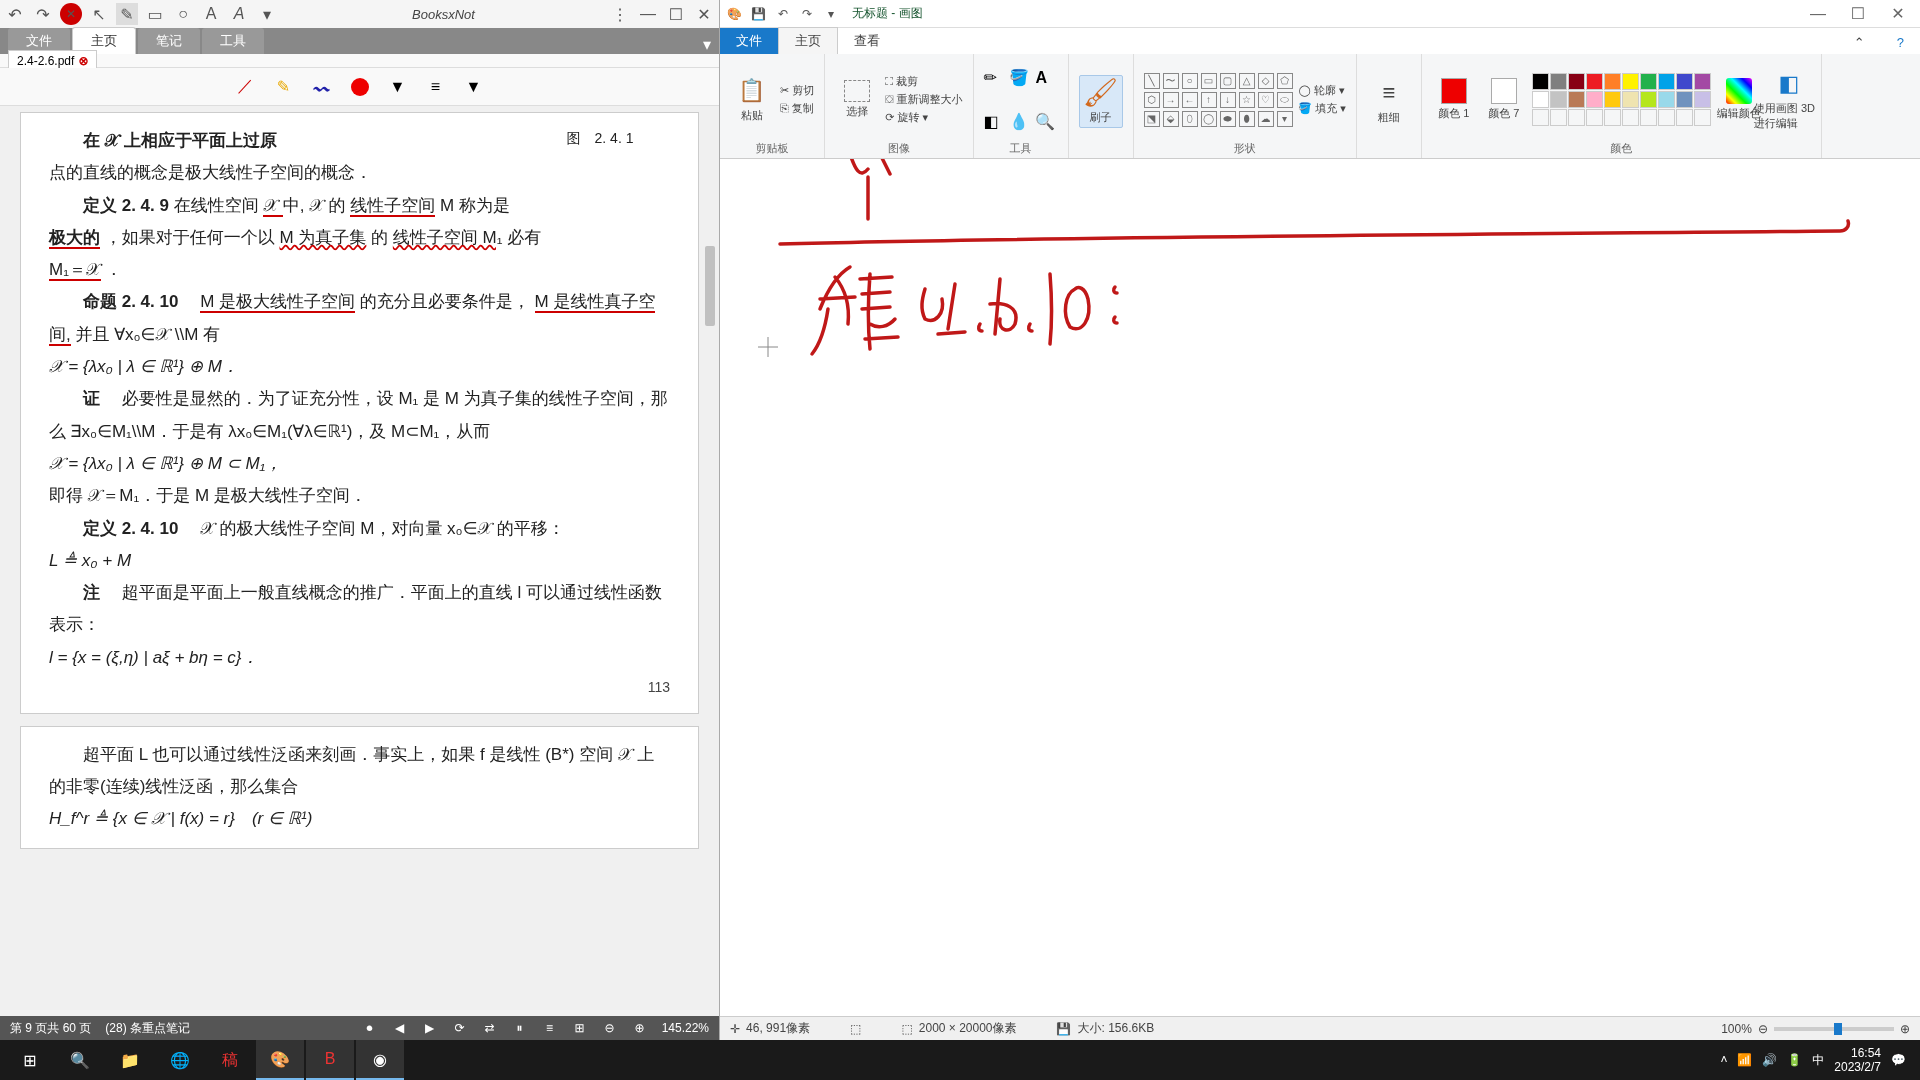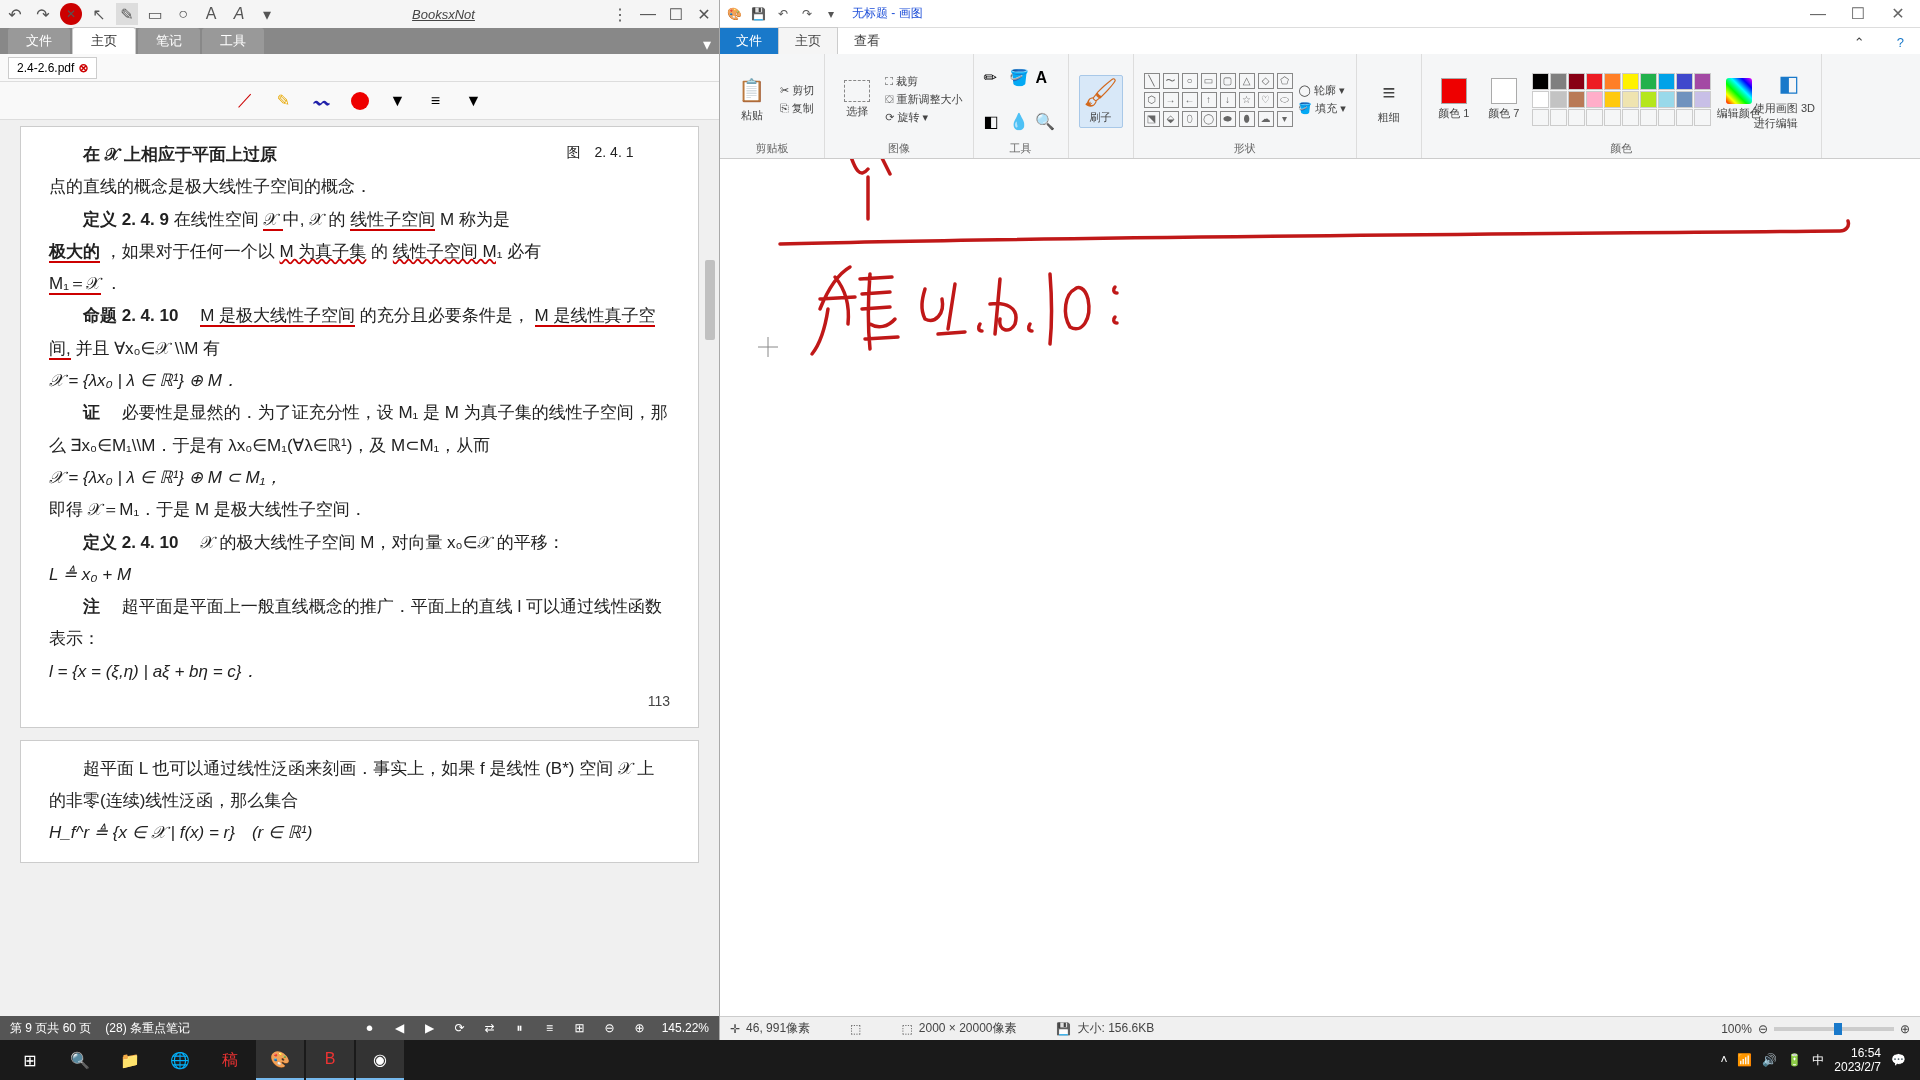--- a/index.html
+++ b/index.html
@@ -4,27 +4,27 @@
 <style>
 * { margin: 0; padding: 0; box-sizing: border-box; font-family: "Microsoft YaHei", sans-serif; }
 body { width: 1920px; height: 1080px; overflow: hidden; background: #f0f0f0; display: flex; flex-direction: column; }
 .apps { display: flex; height: 1040px; }
 .left-app { width: 720px; display: flex; flex-direction: column; border-right: 1px solid #aaa; background: #fff; }
 .right-app { flex: 1; display: flex; flex-direction: column; background: #fff; }
 
 
 .bx-titlebar { height: 28px; background: #f5f5f5; display: flex; align-items: center; padding: 0 4px; gap: 6px; }
 .bx-titlebar .icon { width: 22px; height: 22px; display: flex; align-items: center; justify-content: center; color: #555; cursor: pointer; }
-.bx-title { flex: 1; text-align: center; font-size: 13px; color: #444; font-style: italic; text-decoration: underline; }
+.bx-title { flex: 1; text-align: center; font-size: 13px; color: #444; font-style: italic; }
 .bx-winbtn { width: 22px; height: 22px; display: flex; align-items: center; justify-content: center; color: #555; }
 .bx-tabs { height: 26px; background: #888; display: flex; align-items: flex-end; padding-left: 8px; gap: 2px; }
 .bx-tab { padding: 4px 18px; background: #999; color: #fff; font-size: 13px; border-radius: 3px 3px 0 0; }
 .bx-tab.active { background: #fff; color: #333; border: 1px solid #ccc; border-bottom: none; }
 .bx-tabs .drop { margin-left: auto; margin-right: 8px; color: #fff; }
-.bx-doctabs { height: 28px; background: #f9f9f9; display: flex; align-items: center; padding-left: 8px; border-bottom: 1px solid #ddd; }
+.bx-doctabs { height: 14px; background: #f9f9f9; display: flex; align-items: center; padding-left: 8px; border-bottom: 1px solid #ddd; }
 .bx-doctab { padding: 3px 8px; background: #fff; border: 1px solid #ccc; font-size: 12px; display: flex; align-items: center; gap: 4px; }
 .bx-doctab .close { color: #c00; font-weight: bold; }
 .bx-annotbar { height: 38px; background: #f9f9f9; display: flex; align-items: center; padding: 0 12px; gap: 12px; border-bottom: 1px solid #ddd; }
 .ann-tool { width: 26px; height: 26px; display: flex; align-items: center; justify-content: center; }
 .color-dot { width: 18px; height: 18px; border-radius: 50%; background: #e00; }
 .x-close { background:#c00; color:#fff; border-radius:50%; width:18px; height:18px; font-size:12px; }
 
 
 .pdf-view { flex: 1; background: #f0f0f0; overflow: hidden; position: relative; padding: 6px 20px; }
 .pdf-page { background: #fff; border: 1px solid #ccc; padding: 12px 28px; font-size: 17px; line-height: 1.9; font-family: "SimSun", serif; color: #222; margin-bottom: 12px; position:relative; }
@@ -36,21 +36,21 @@
 .scrollbar-v { position:absolute; right:2px; top:0; bottom:0; width:14px; background:#f0f0f0; }
 .scrollbar-v .thumb { position:absolute; left:2px; right:2px; top:140px; height:80px; background:#c0c0c0; border-radius:2px; }
 
 .bx-status { height: 24px; background: #555; color: #fff; font-size: 12px; display: flex; align-items: center; padding: 0 10px; gap: 14px; }
 .bx-status .sp { flex: 1; }
 .bx-status .ic { width:16px; height:16px; display:flex; align-items:center; justify-content:center; }
 
 
 .pt-titlebar { height: 28px; background: #fff; display: flex; align-items: center; padding: 0 6px; gap: 6px; border-bottom:1px solid #ddd; }
 .pt-titlebar .qa { width:18px; height:18px; display:flex; align-items:center; justify-content:center; color:#555; font-size:12px; }
-.pt-title { font-size: 12px; color: #1d4ed8; margin-left: 6px; }
+.pt-title { font-size: 12px; color: #14532d; margin-left: 6px; }
 .pt-win { margin-left: auto; display: flex; gap: 8px; }
 .pt-win div { width: 32px; height: 22px; display:flex; align-items:center; justify-content:center; color:#666; }
 .pt-menutabs { height: 26px; display: flex; align-items: flex-end; background:#fff; }
 .pt-menutab { padding: 4px 16px; font-size: 13px; color:#444; }
 .pt-menutab.file { background: #1979ca; color: #fff; }
 .pt-menutab.active { border: 1px solid #ccc; border-bottom: none; background:#f5f5f5; }
 .pt-ribbon { height: 105px; background: #f5f6f7; display: flex; border-bottom: 1px solid #ccc; }
 .rgrp { border-right: 1px solid #ddd; padding: 4px 10px 2px; display: flex; flex-direction: column; align-items: center; justify-content: space-between; }
 .rgrp .lbl { font-size: 11px; color: #666; text-align:center; }
 .rgrp .body { flex:1; display:flex; align-items:center; gap:6px; }

